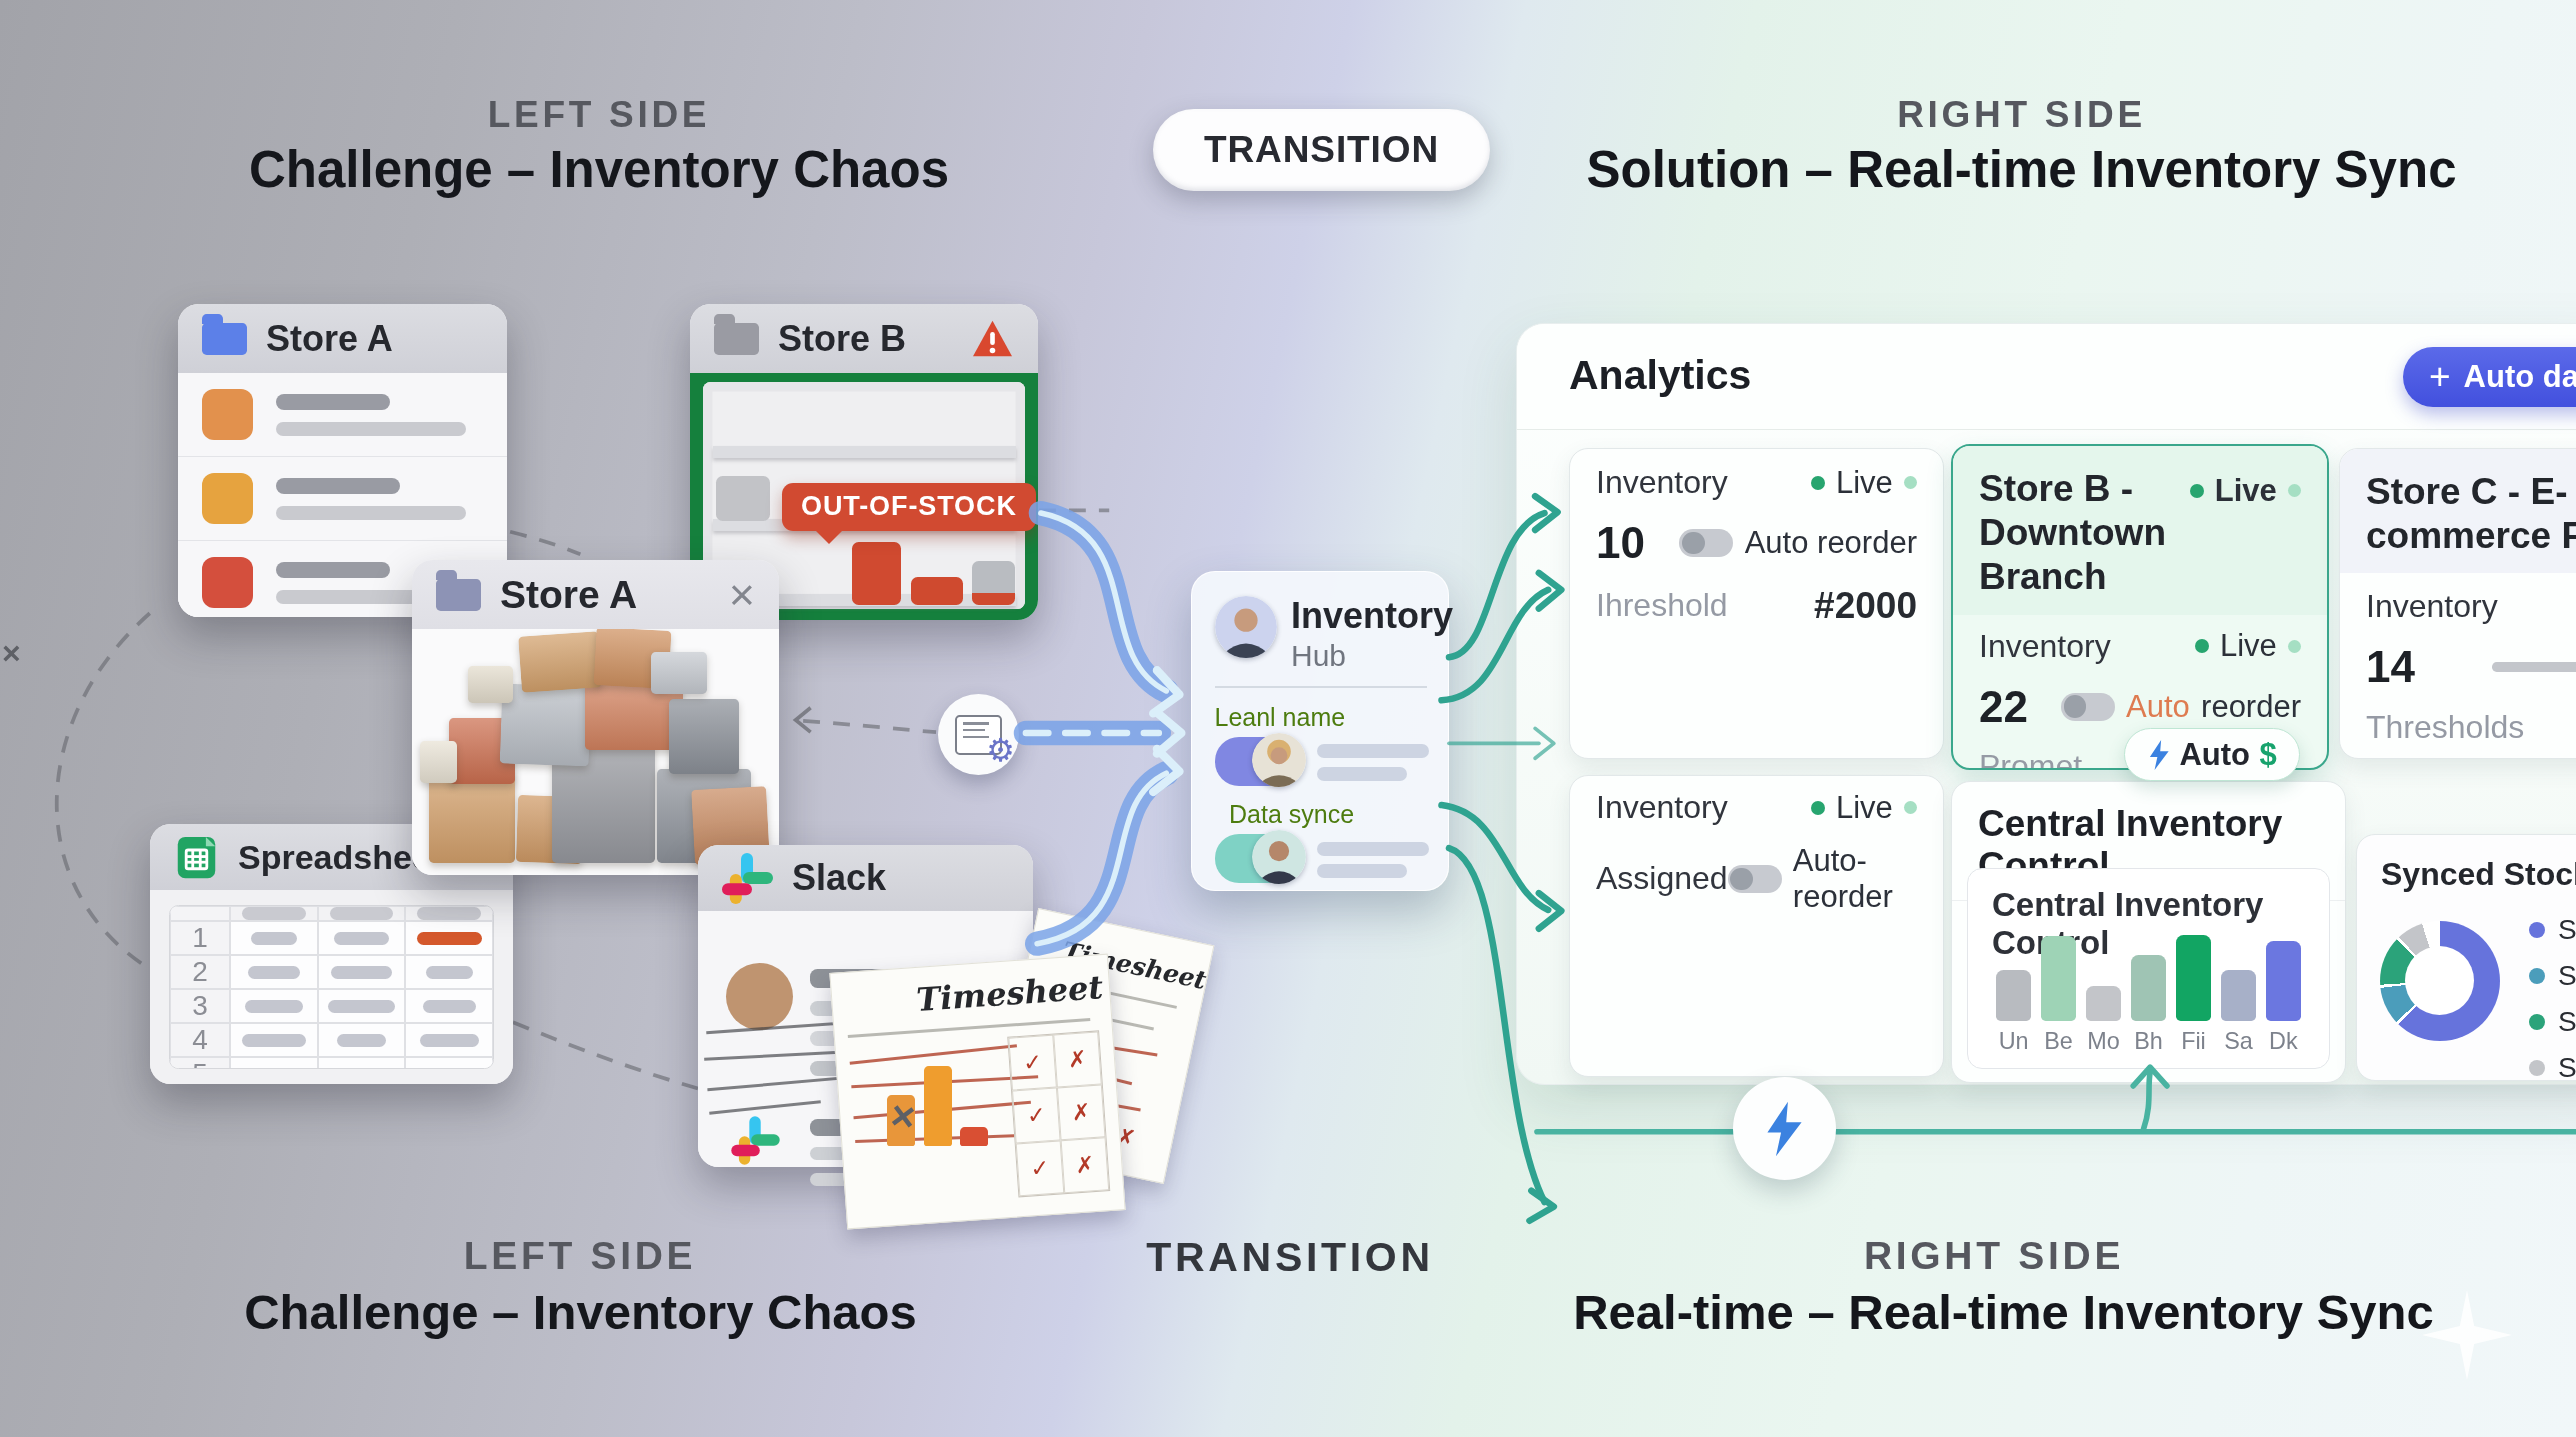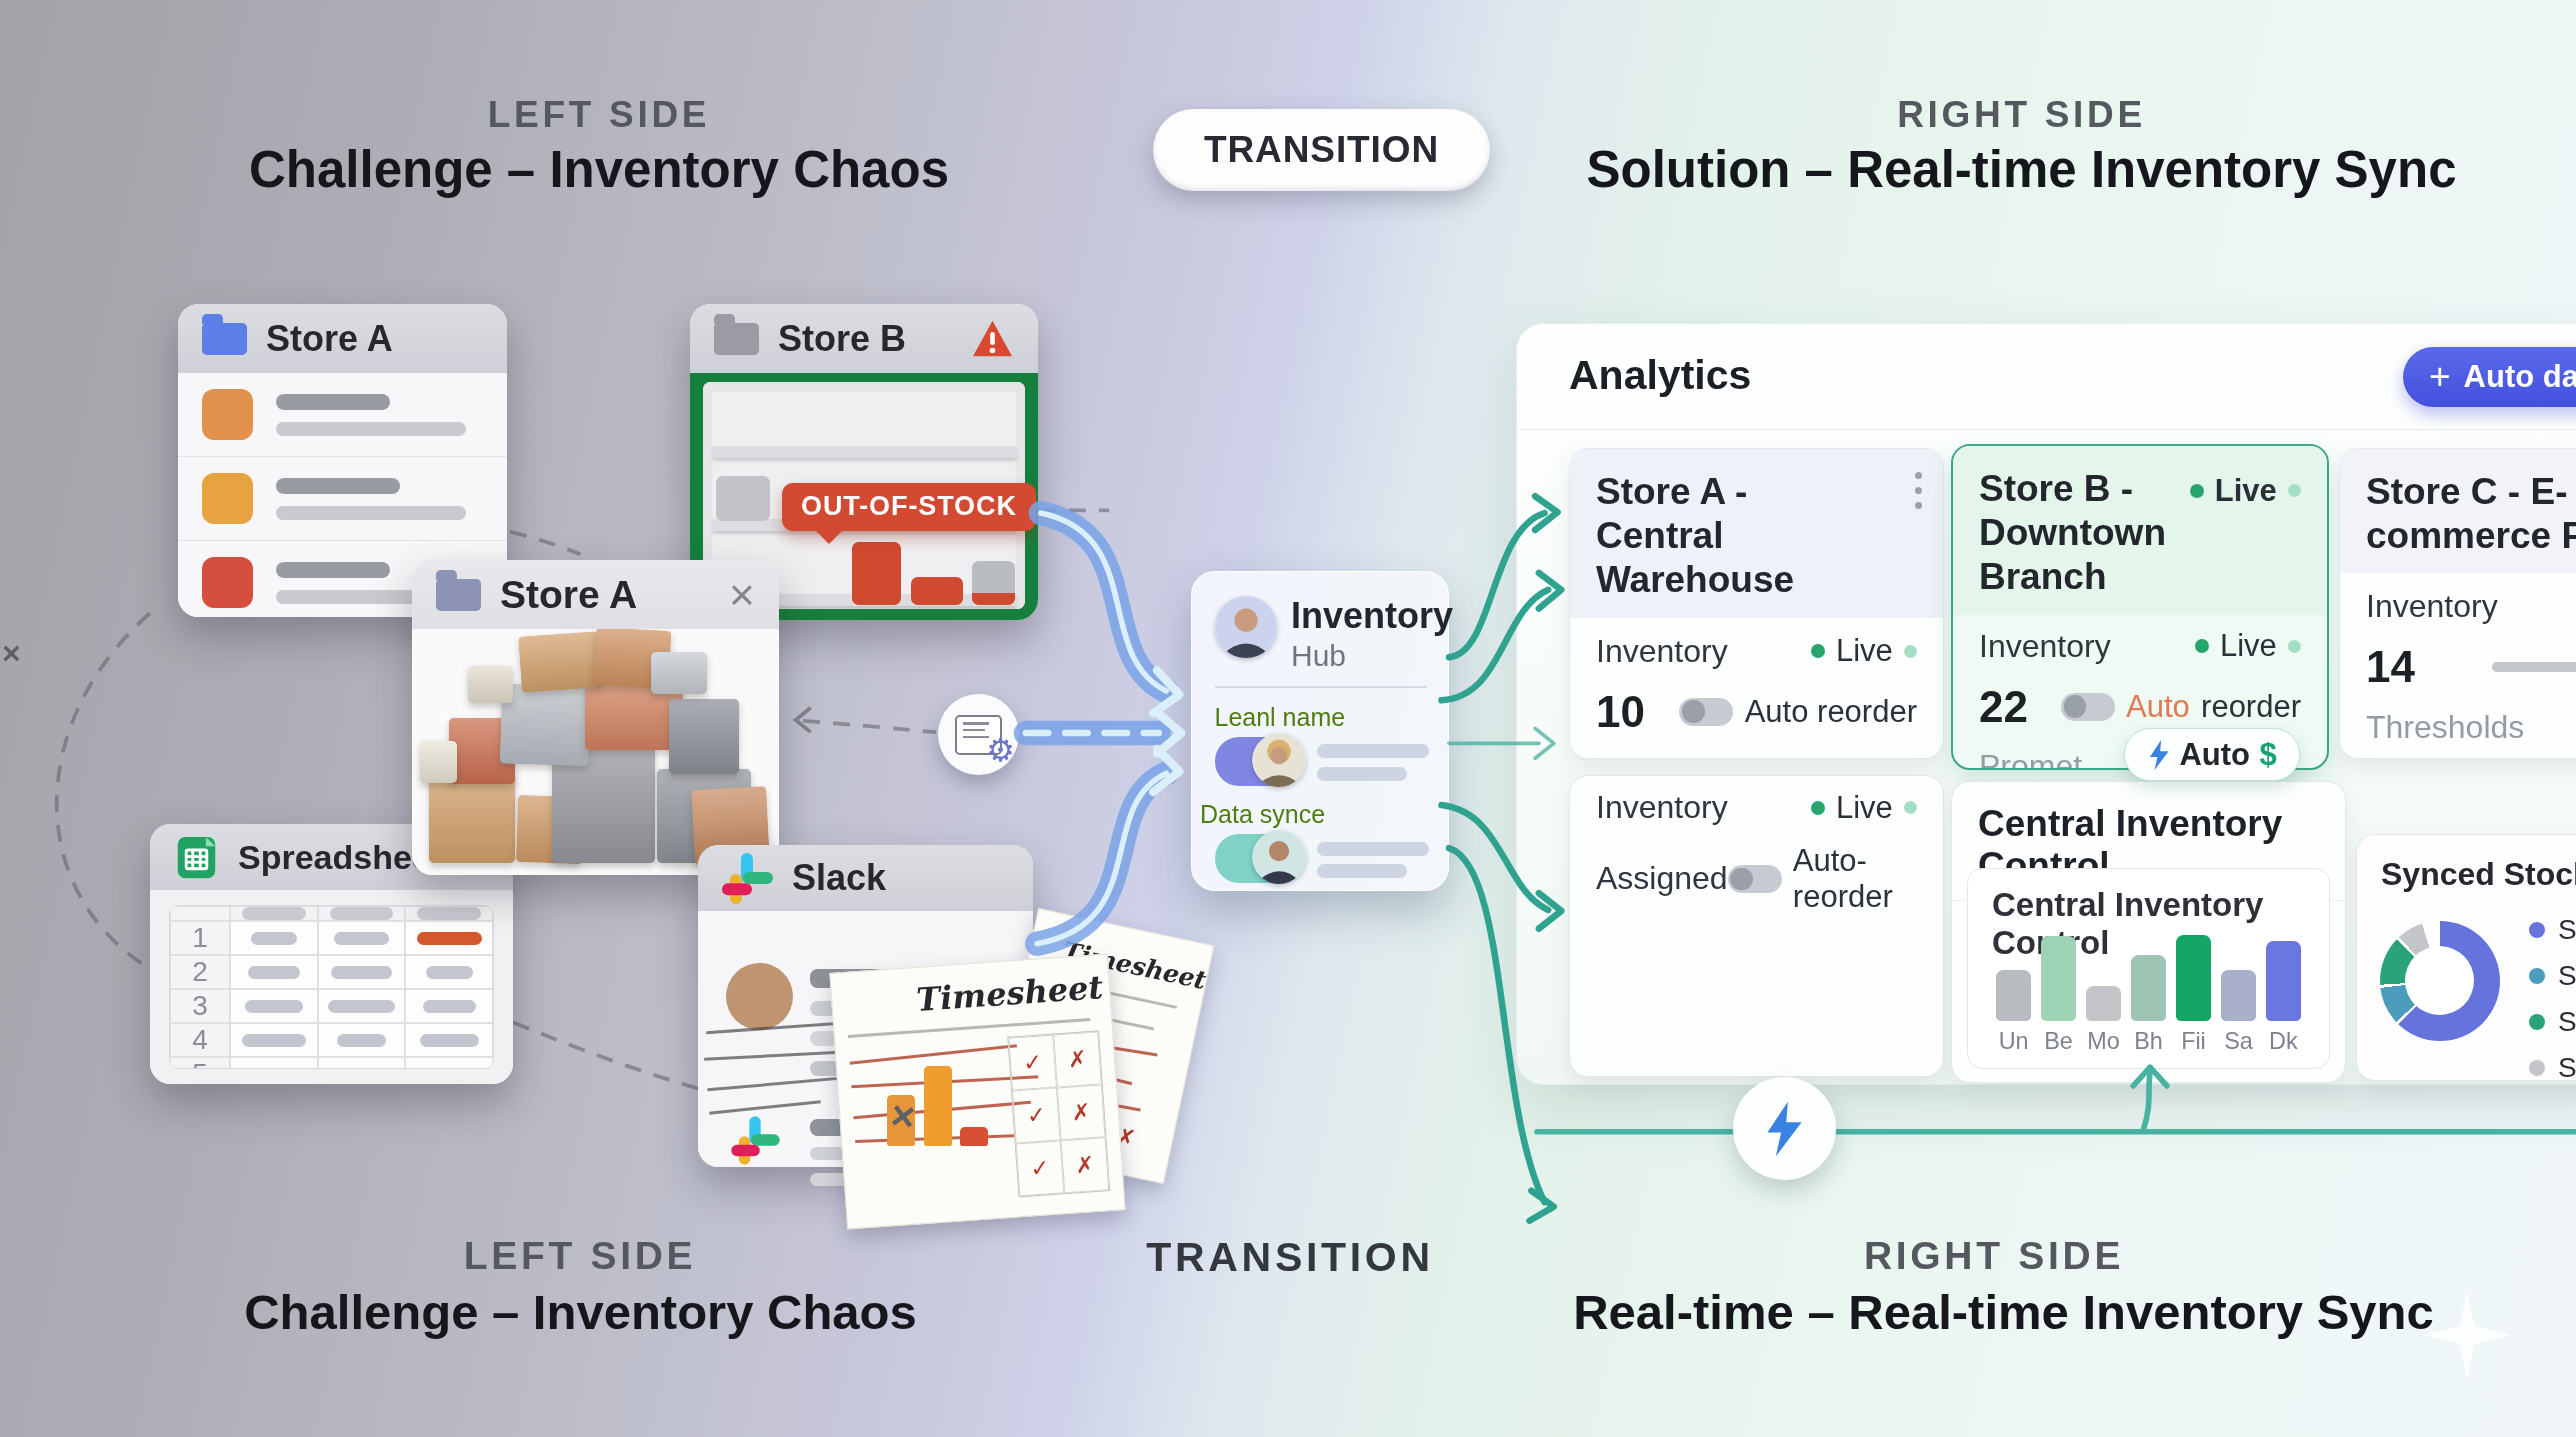--- a/index.html
+++ b/index.html
@@ -442,21 +442,21 @@
   <span class="avatar" style="position:absolute;left:60px;top:161px;width:54px;height:54px;z-index:2;">
     <svg viewBox="0 0 64 64" width="54" height="54">
         <circle cx="32" cy="32" r="32" fill="#e7e2d6"></circle>
         <circle cx="32" cy="22" r="14" fill="#d9b070"></circle>
         <circle cx="32" cy="27" r="10" fill="#c79b7d"></circle>
         <path d="M8 60 Q32 40 56 60 L56 64 L8 64 Z" fill="#7b6c55"></path>
       </svg>
   </span>
   <span class="hbar" style="left:125px;top:172px;width:112px;"></span>
   <span class="hbar" style="left:125px;top:195px;width:90px;"></span>
-  <div class="hlabel" style="left:8px;top:228px;">Data synce</div>
+  <div class="hlabel" style="left:37px;top:228px;">Data synce</div>
   <span class="htoggle" style="left:22.5px;top:262px;width:88px;background:#7fd2c5;"></span>
   <span class="avatar" style="position:absolute;left:60px;top:258px;width:54px;height:54px;z-index:2;">
     <svg viewBox="0 0 64 64" width="54" height="54">
         <circle cx="32" cy="32" r="32" fill="#cfe6e2"></circle>
         <circle cx="32" cy="25" r="12" fill="#b5876a"></circle>
         <path d="M8 60 Q32 38 56 60 L56 64 L8 64 Z" fill="#33394a"></path>
       </svg>
   </span>
   <span class="hbar" style="left:125px;top:270px;width:112px;"></span>
   <span class="hbar" style="left:125px;top:292px;width:90px;"></span>
@@ -465,28 +465,20 @@
 <div class="panel">
   <div class="panel-head">
     <div class="panel-title">Analytics</div>
     <button class="add-btn">
       <span class="plus">+</span>
       <span>Auto dashbo</span>
     </button>
   </div>
 
   <div class="acard" style="left:52px;top:124px;width:373px;height:309px;">
-    <div class="ahead" style="padding-right:66px;">
-      <span>Store A - Central Warehouse</span>
-      <span class="kebab">
-          <i></i>
-          <i></i>
-          <i></i>
-        </span>
-    </div>
     <div class="arow" style="padding-top:15px;">
       <span class="lab">Inventory</span>
       <span class="live">
           <span class="dotg"></span>
           <span>Live</span>
           <span class="dotf"></span>
         </span>
     </div>
     <div class="arow">
       <span class="val">10</span>

